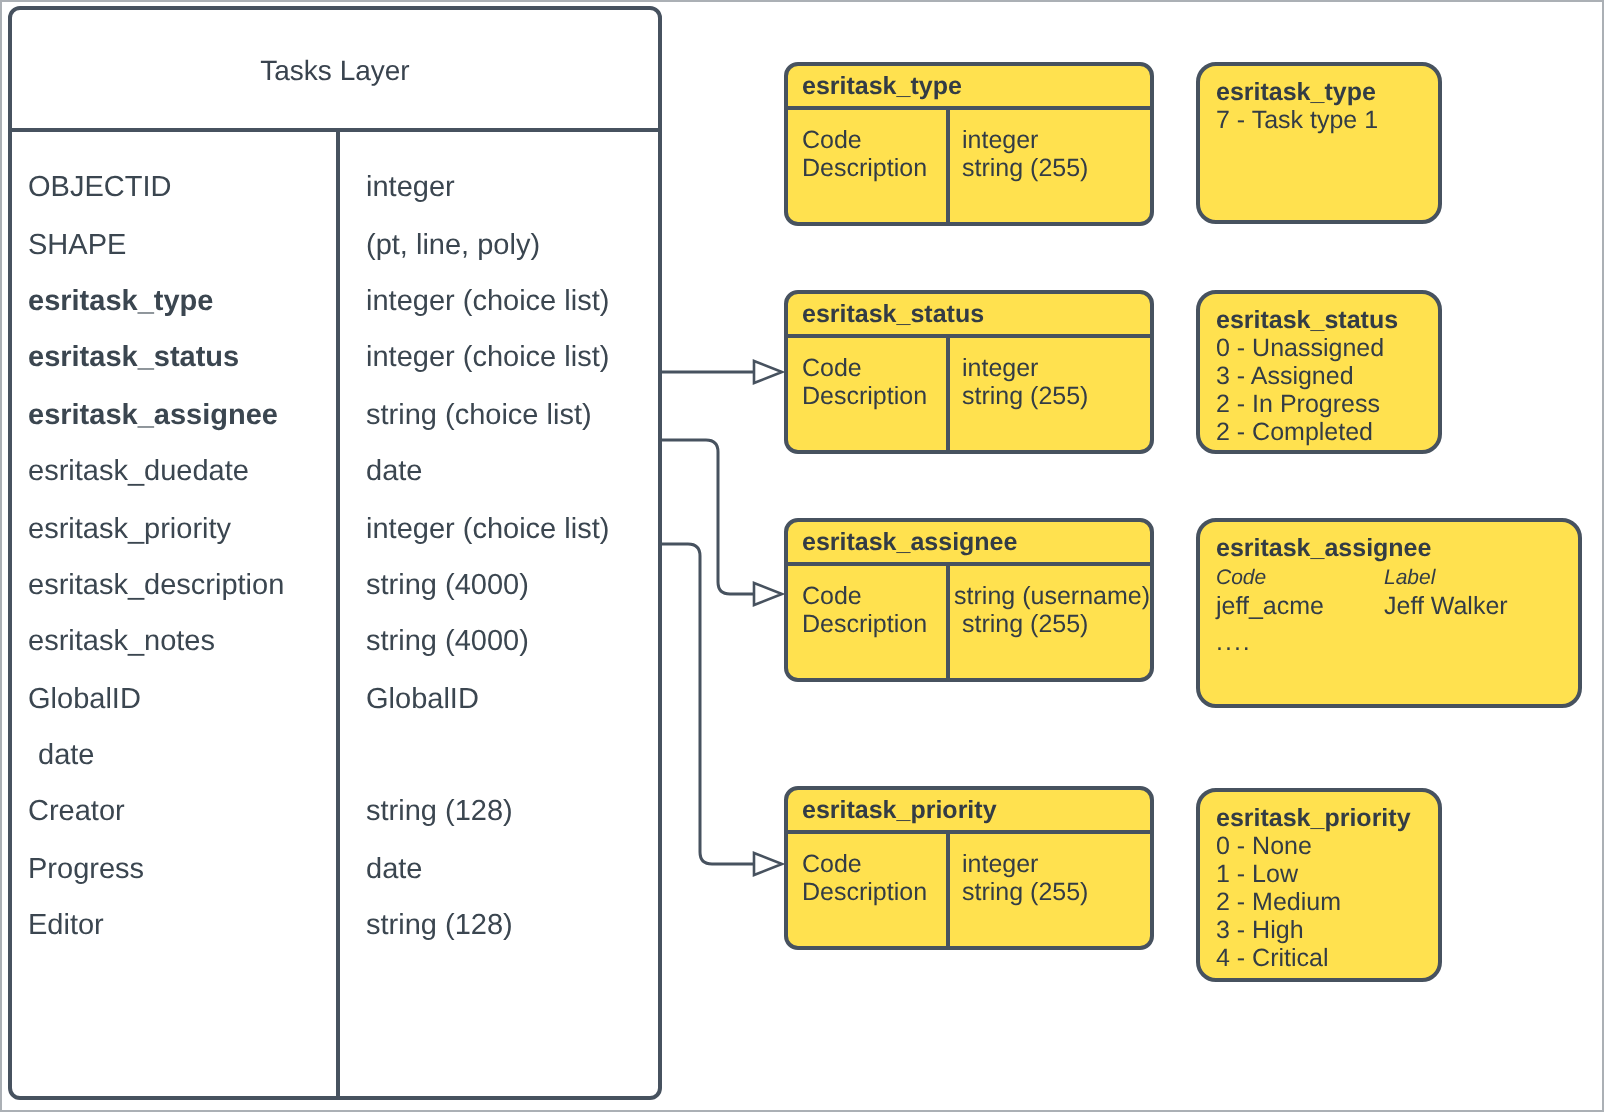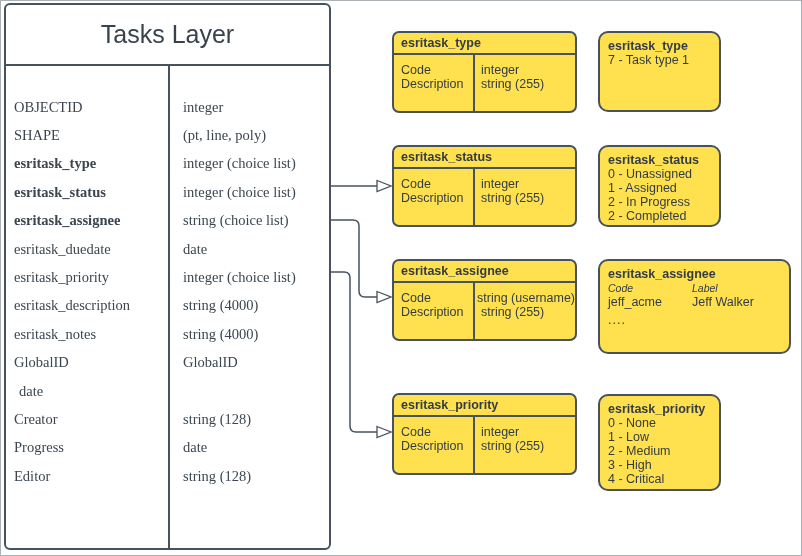--- a/index.html
+++ b/index.html
@@ -9,24 +9,24 @@
     font-family:"Liberation Sans", sans-serif; color:#3b4650;
   }
   
   .tl {
     position:absolute; left:3px; top:2px; width:327px; height:547px;
     background:#fff; border:2px solid #47525f; border-radius:6px; box-sizing:border-box;
   }
   .tl-title {
     height:59px; border-bottom:2px solid #47525f;
     display:flex; align-items:center; justify-content:center;
-    font-size:25px; color:#39434e;
+    font-size:14px; color:#39434e;
   }
   .tl-vdiv { position:absolute; left:162px; top:61px; bottom:0; width:2px; background:#47525f; }
-  .tl-body { position:absolute; top:61px; left:0; right:0; bottom:0; padding-top:27px;font-family:Liberation Serif, serif; }
+  .tl-body { position:absolute; top:61px; left:0; right:0; bottom:0; padding-top:14px; }
   .tl-row { display:flex; height:28.4px; align-items:center; font-size:14.5px; }
   .tl-name { width:164px; padding-left:8px; box-sizing:border-box; white-space:nowrap; }
   .tl-type { padding-left:13px; white-space:nowrap; }
   .bold { font-weight:bold; }
   
   .dbox {
     position:absolute; left:391px; width:185px; height:82px;
     background:#ffe14f; border:2px solid #47525f; border-radius:7px; box-sizing:border-box;
     font-size:12.5px; color:#333c45;
   }
@@ -201,21 +201,21 @@
 
     <div class="vline">7 - Task type 1</div>
       </div>
   </div>
 
   <div class="vbox" style="top:144px; width:123px; height:82px">
     <div class="vbox-h">esritask_status</div>
     <div>
 
     <div class="vline">0 - Unassigned</div>
-        <div class="vline">1 - Assigned</div>
+        <div class="vline">3 - Assigned</div>
         <div class="vline">2 - In Progress</div>
         <div class="vline">2 - Completed</div>
       </div>
   </div>
 
   <div class="vbox" style="top:258px; width:193px; height:95px">
     <div class="vbox-h">esritask_assignee</div>
     <div>
       <span class="vc1 it">Code</span><span class="it">Label</span>
     </div>

